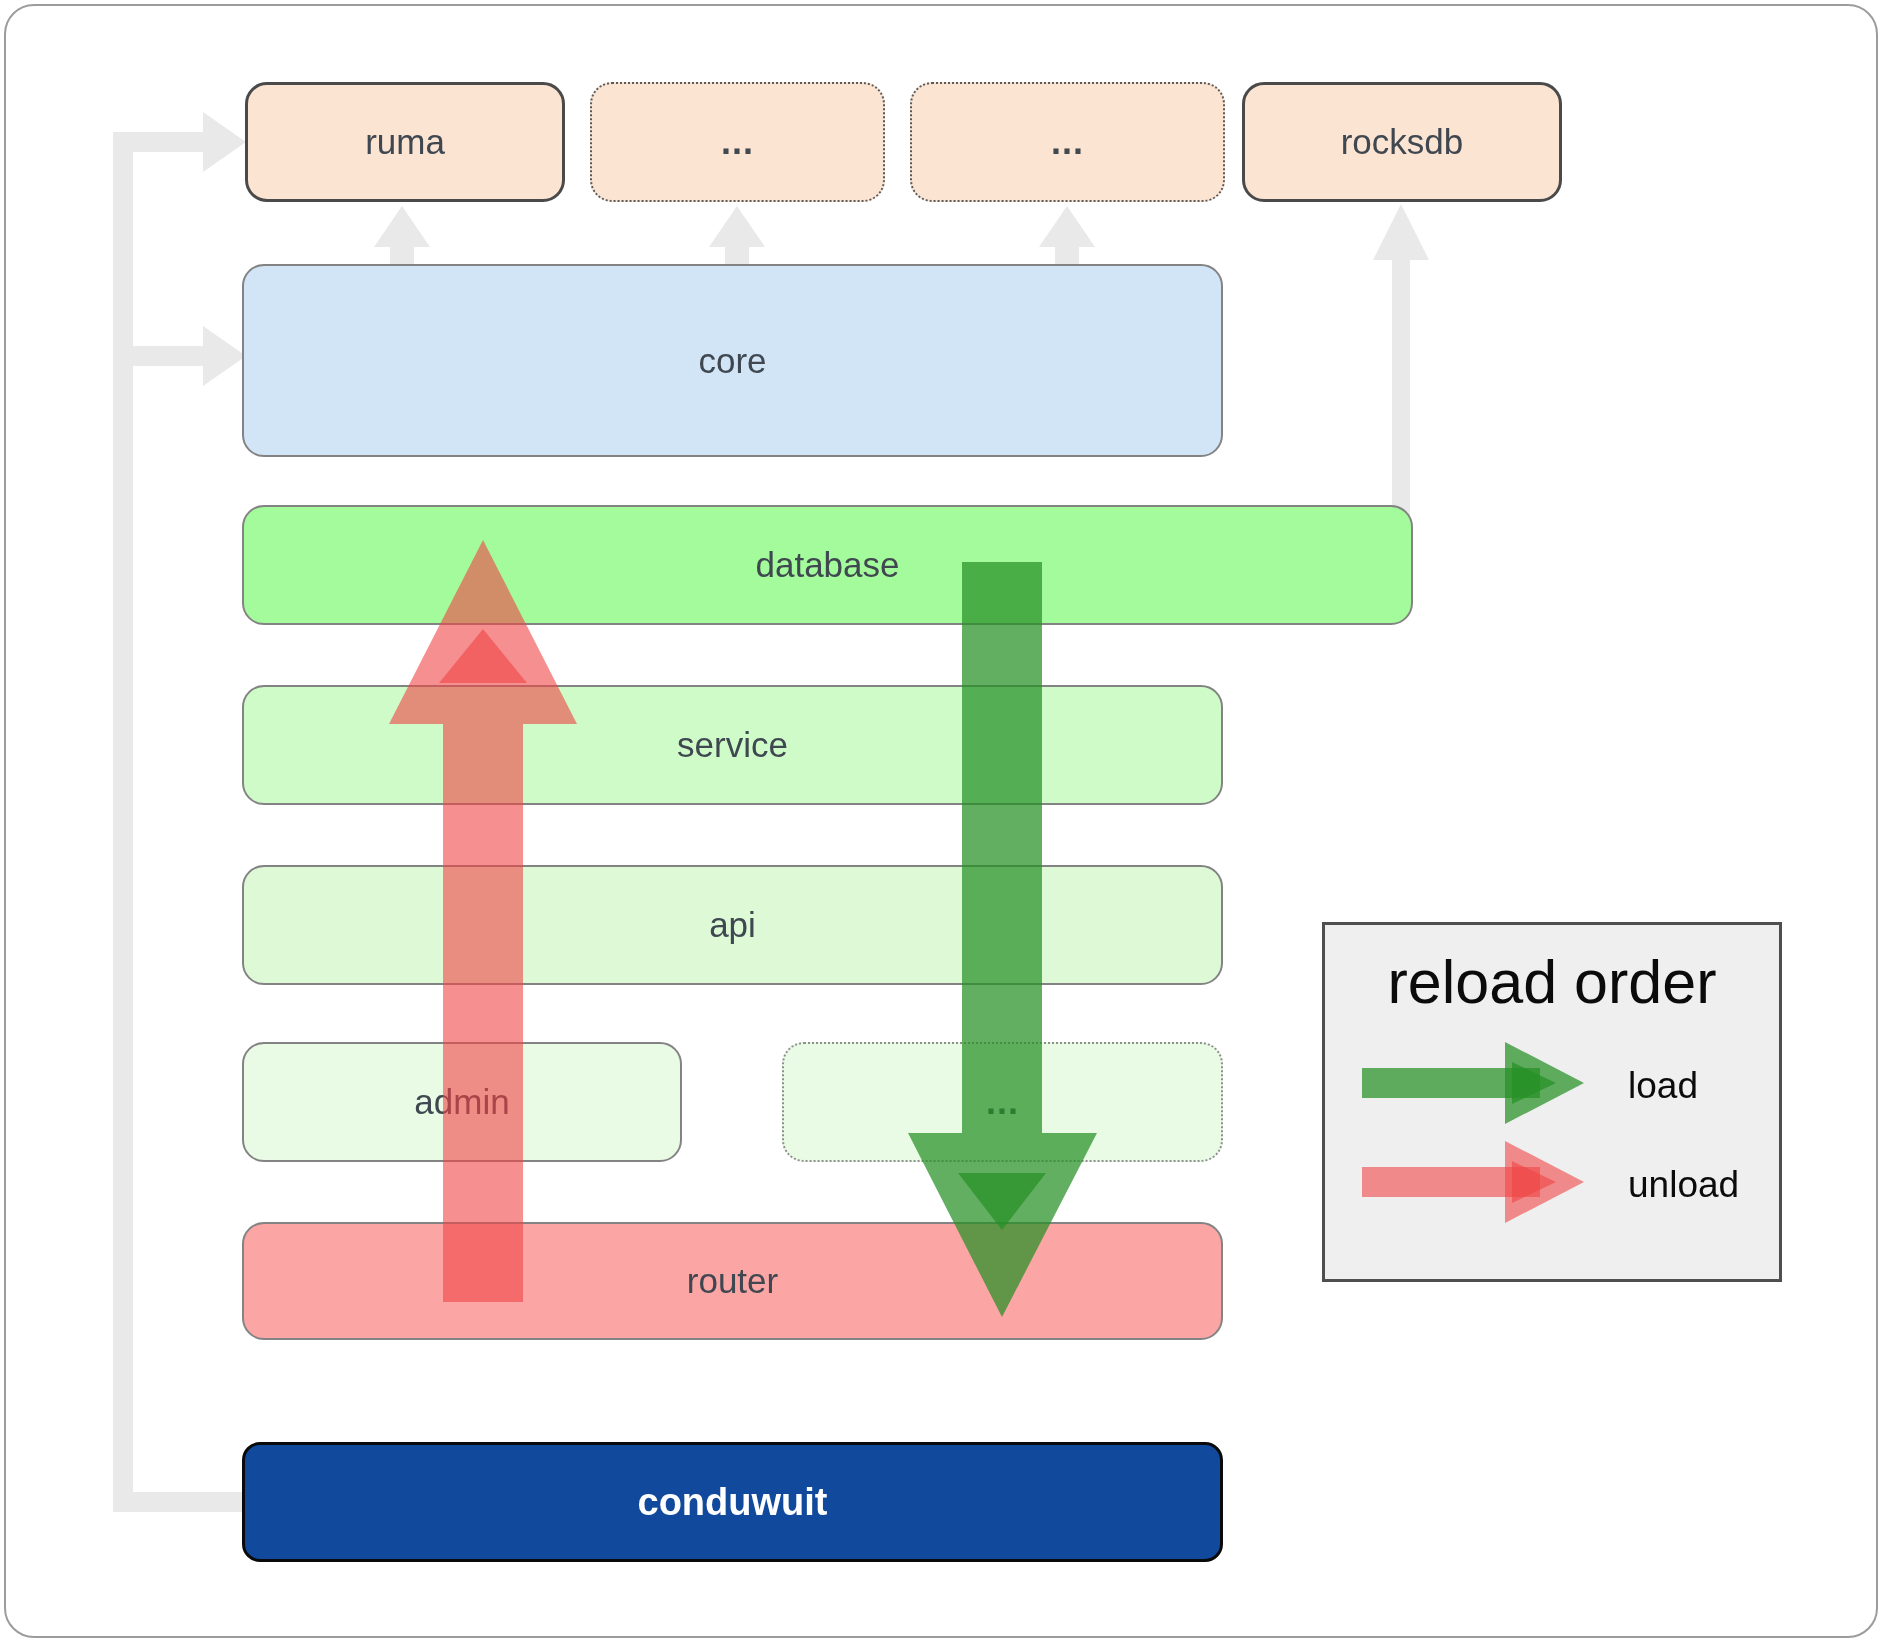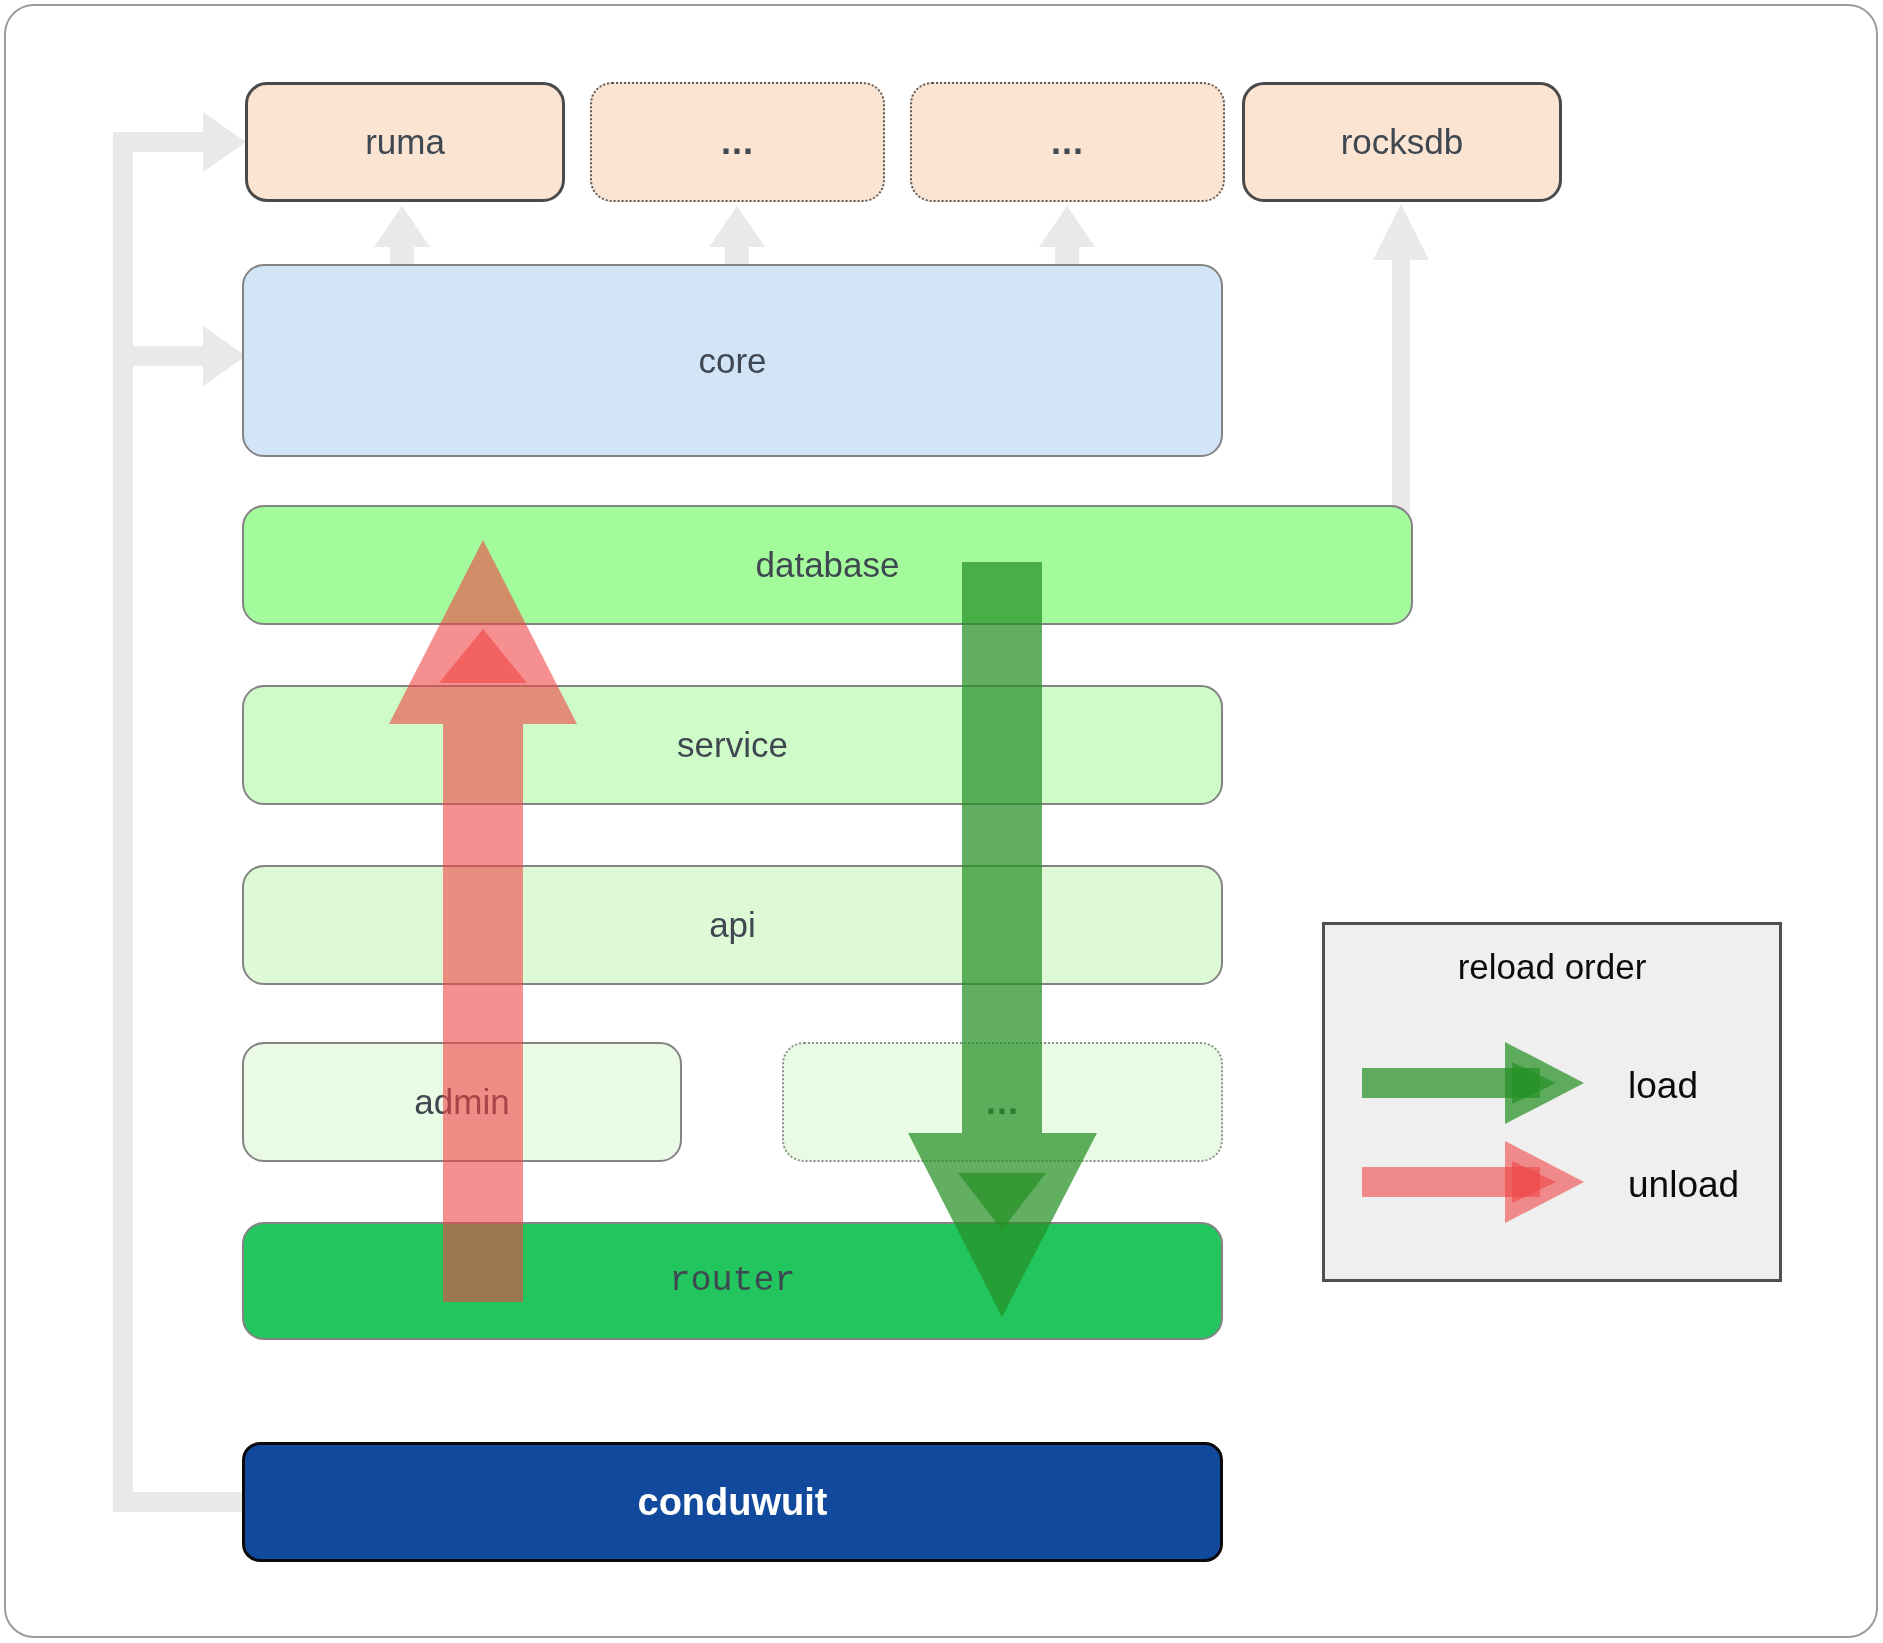--- a/index.html
+++ b/index.html
@@ -18,28 +18,28 @@
   .dotted-dark{border:2px dotted #5a5a5a;}
   .dotted-light{border:2px dotted #8f8f8f;}
   .mid-border{border:2px solid #838383;}
 
   .peach{background:#fce4d3;}
   .core{background:#d2e5f7;}
   .database{background:#a4fb9b;}
   .service{background:#cefbc8;}
   .api{background:#ddf9d6;}
   .admin{background:#eafbe5;}
-  .router{background:#22c55e;font-family:Liberation Mono, monospace;}
+  .router{background:#fca5a5;}
   .conduwuit{background:#114a9d;border:3px solid #0a0a0a;color:#ffffff;font-weight:600;font-size:38px;border-radius:18px;}
 
   .dots-label{font-weight:700;font-size:36px;letter-spacing:1px;color:#41484f;}
 
   #legend{position:absolute;left:1322px;top:922px;width:460px;height:360px;box-sizing:border-box;
           background:#efefef;border:3px solid #4f4f4f;}
-  #legend-title{position:absolute;left:0;top:22px;width:100%;text-align:center;font-size:35px;color:#0b0b0b;}
+  #legend-title{position:absolute;left:0;top:22px;width:100%;text-align:center;font-size:61px;color:#0b0b0b;}
   .legend-label{position:absolute;left:303px;font-size:37px;color:#0b0b0b;}
   #legend-label-load{top:140px;}
   #legend-label-unload{top:239px;}
 </style>
 </head>
 <body>
 
 <div id="canvas">
   <div id="frame"></div>
 

